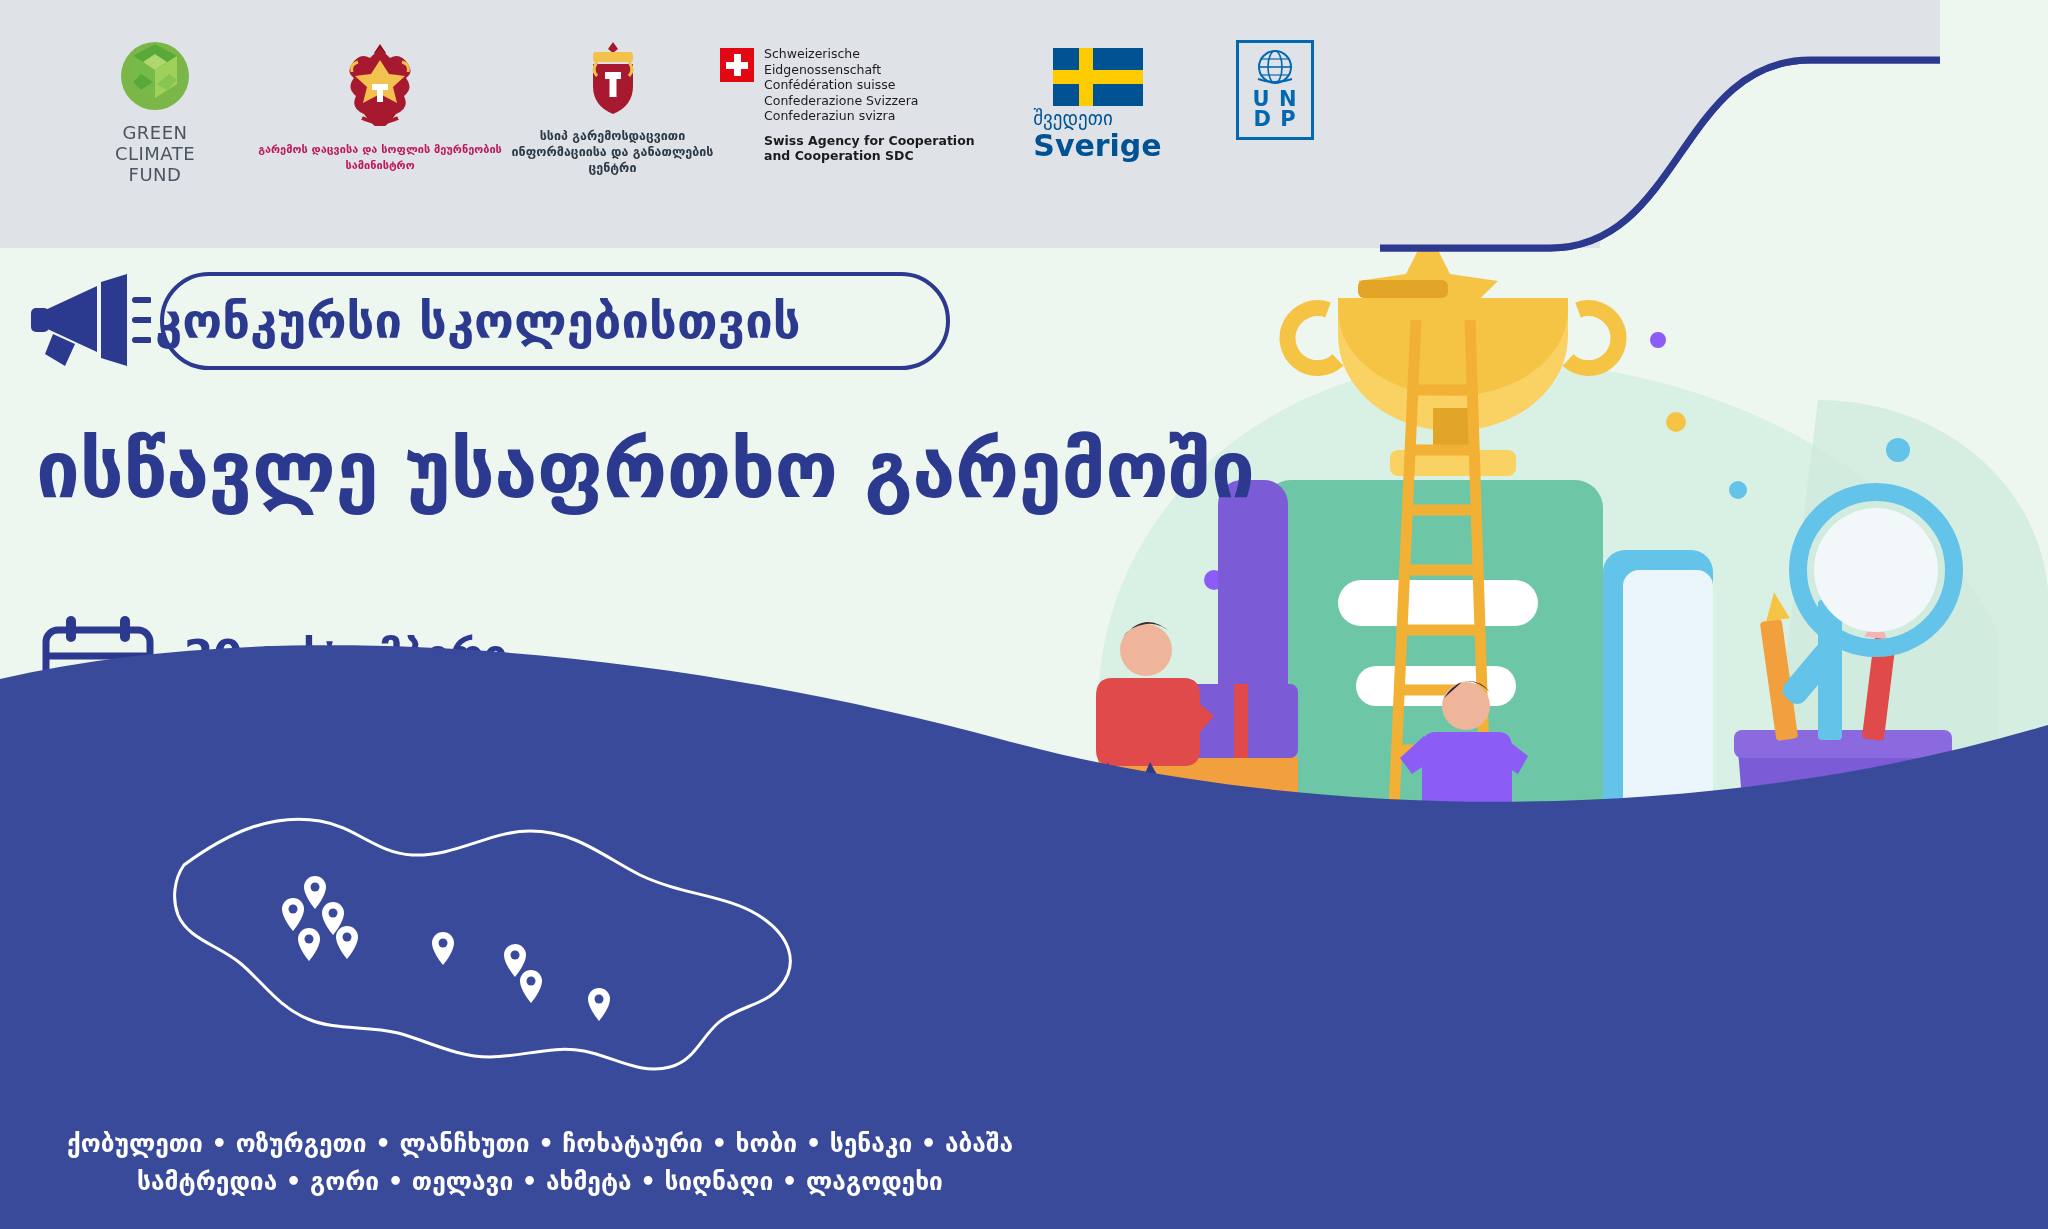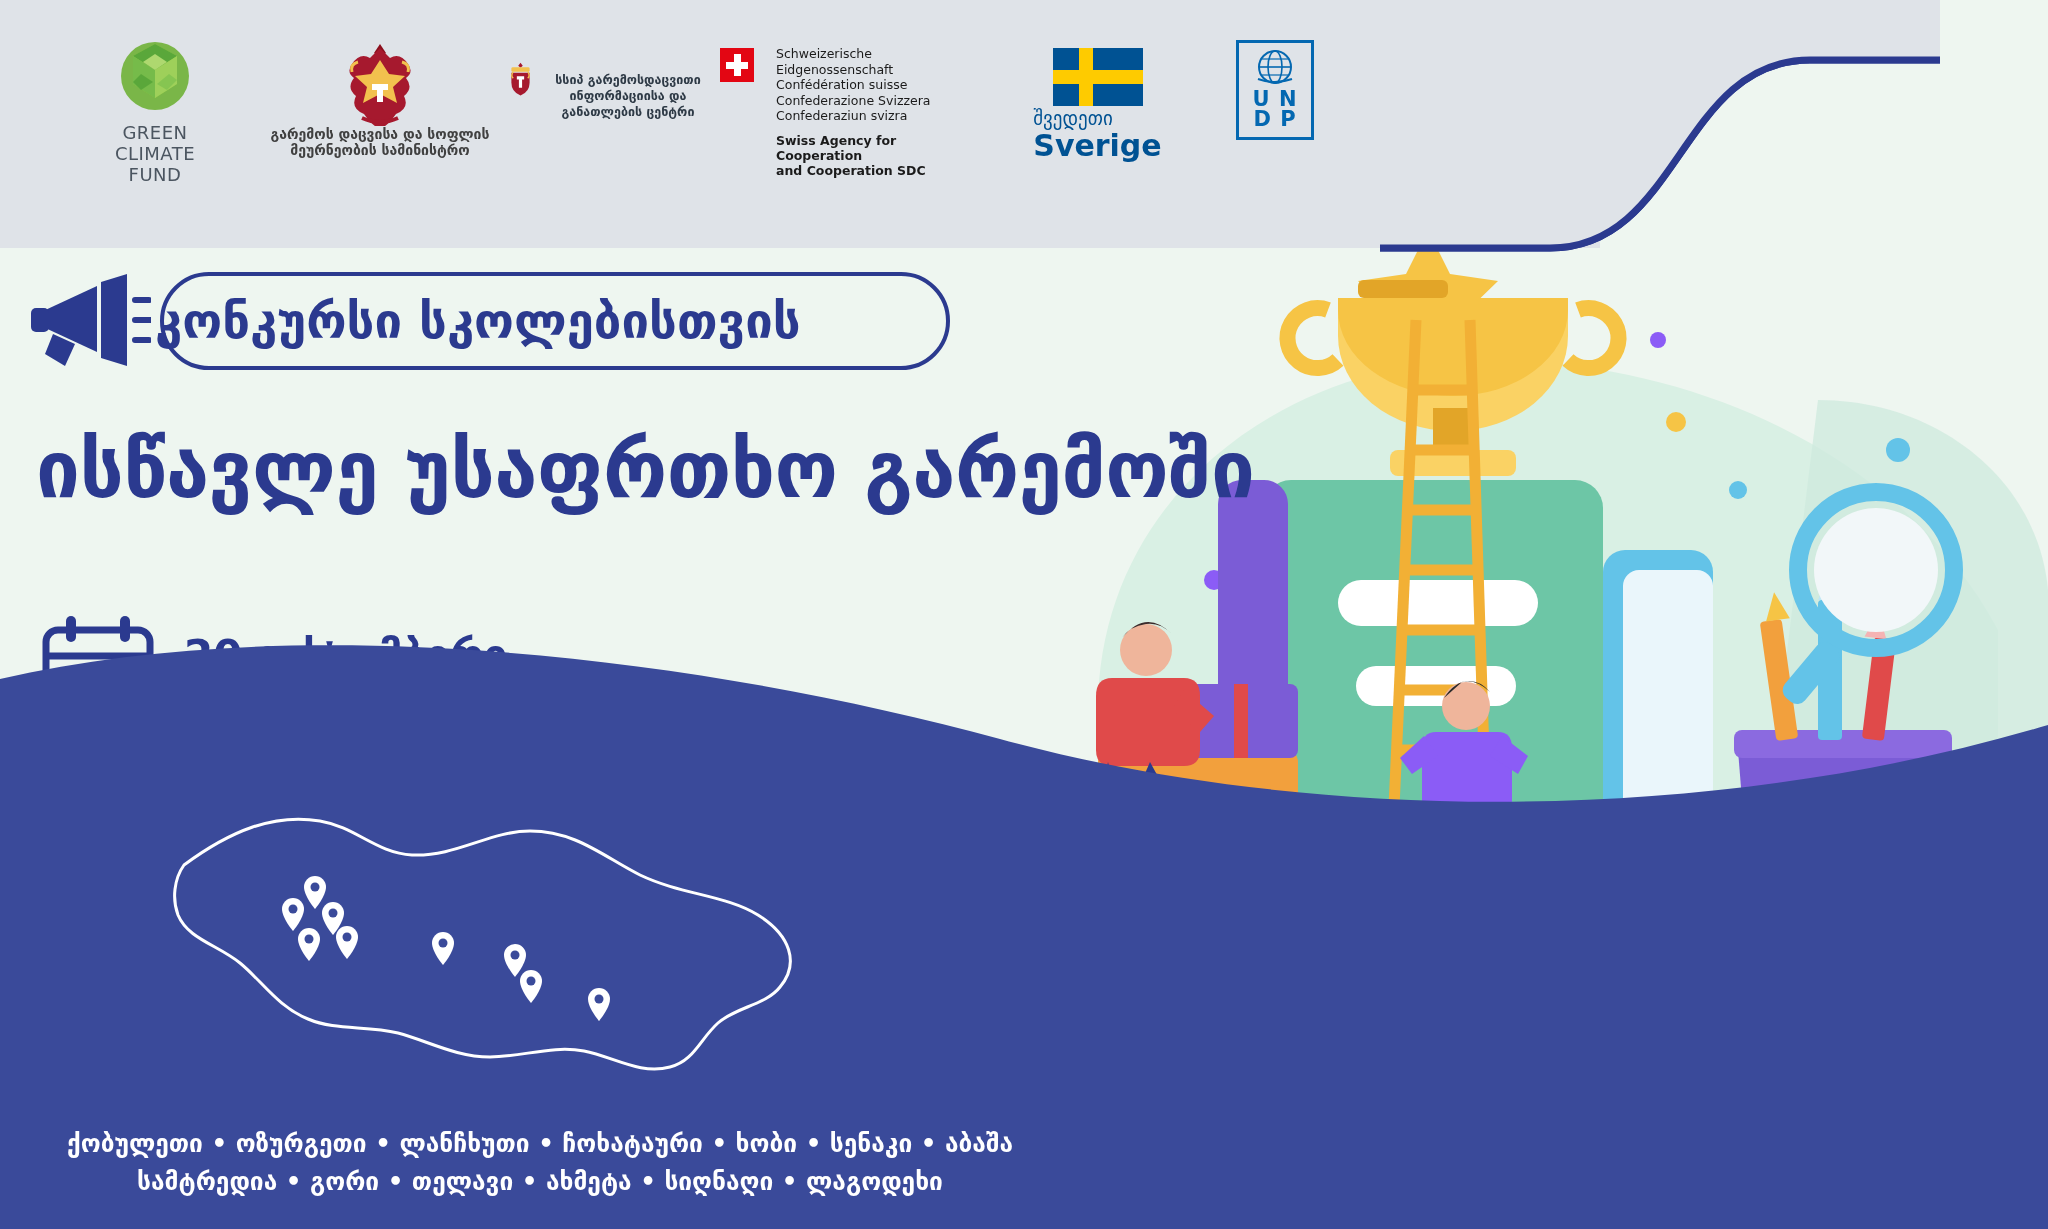--- a/index.html
+++ b/index.html
@@ -44,35 +44,35 @@
   .gcf-text {
     margin-top: 10px;
     font-size: 18px; line-height: 21px;
     font-weight: normal; color: #4b5560;
     letter-spacing: .5px; text-align: center;
   }
 
   
   .ministry { width: 250px; display: flex; flex-direction: column; align-items: center; }
   .ministry-text {
-    margin-top: 0;
-    font-size: 14px; line-height: 16px;
-    font-weight: bold; color: #404040; text-align: center;
-  }
-
-  
-  .nea { width: 215px; display: flex; flex-direction: row; align-items: flex-end; }
+    margin-top: 16px;
+    font-size: 11px; line-height: 16px;
+    font-weight: bold; color: #be185d; text-align: center;
+  }
+
+  
+  .nea { width: 215px; display: flex; flex-direction: column; align-items: center; }
   .nea-text {
     margin-top: 8px;
     font-size: 12.5px; line-height: 16px;
     font-weight: bold; color: #2e3a46; text-align: center;
   }
 
   
-  .sdc { width: 260px; display: flex; flex-direction: row; align-items: flex-start; gap: 22px; padding-top: 6px;}
+  .sdc { width: 260px; display: flex; flex-direction: row; align-items: flex-start; gap: 10px; padding-top: 6px;}
   .sdc-cross { width: 34px; height: 34px; background: #e30613; position: relative; flex: none; margin-top: 2px;}
   .sdc-cross:before, .sdc-cross:after {
     content: ""; position: absolute; background: #fff;
   }
   .sdc-cross:before { left: 13.5px; top: 6px; width: 7px; height: 22px; }
   .sdc-cross:after { top: 13.5px; left: 6px; height: 7px; width: 22px; }
   .sdc-lines { font-size: 12.5px; line-height: 15.5px; color: #1b1b1b; }
   .sdc-lines .b { font-weight: bold; margin-top: 9px; line-height: 15px; }
 
   

